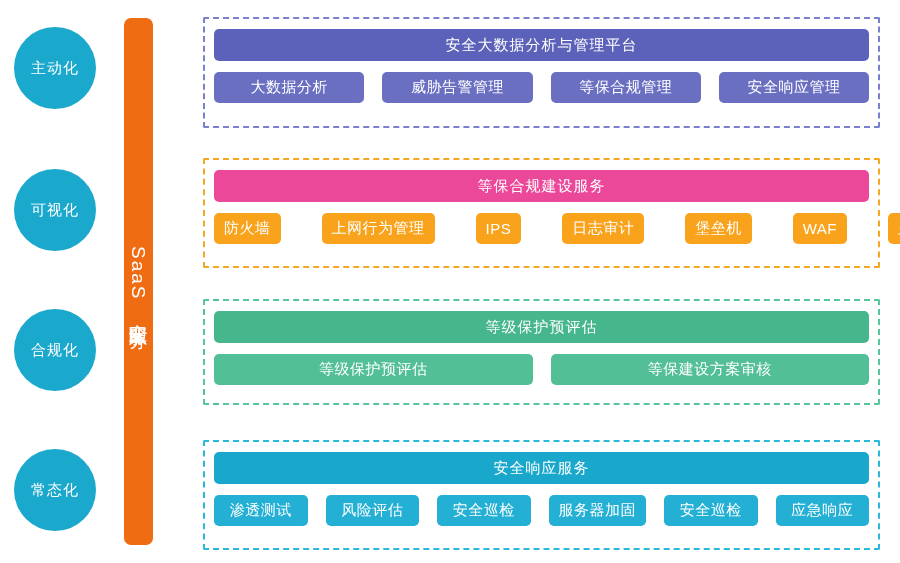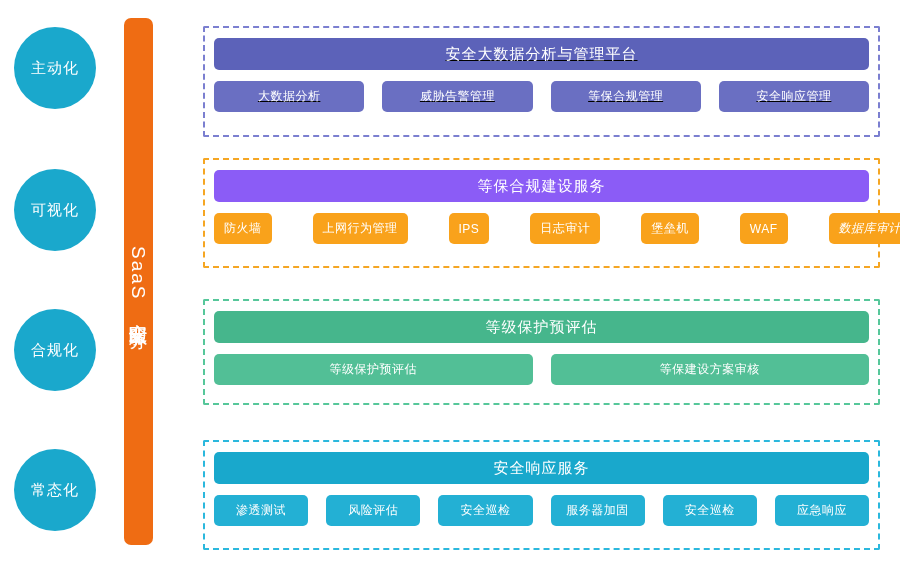--- a/index.html
+++ b/index.html
@@ -66,21 +66,21 @@
   
   .group {
     position: absolute;
     left: 203px;
     width: 677px;
     box-sizing: border-box;
     border: 2px dashed #999;
     border-radius: 2px;
     padding: 10px 9px 10px 9px;
   }
-  .group.g0 { top: 26px;  height: 111px; text-decoration: underline; }
+  .group.g0 { top: 17px;  height: 111px; }
   .group.g1 { top: 158px; height: 110px; }
   .group.g2 { top: 299px; height: 106px; }
   .group.g3 { top: 440px; height: 110px; }
 
   .group-header {
     height: 32px;
     border-radius: 5px;
     color: #ffffff;
     font-size: 15px;
     letter-spacing: 1px;
@@ -94,21 +94,21 @@
     display: flex;
     align-items: center;
     margin-top: 11px;
     height: 31px;
   }
 
   .item-chip {
     height: 31px;
     border-radius: 5px;
     color: #ffffff;
-    font-size: 12px;
+    font-size: 15px;
     letter-spacing: 0.5px;
     display: flex;
     align-items: center;
     justify-content: center;
     box-sizing: border-box;
     white-space: nowrap;
     padding: 0 10px;
   }
 
   
@@ -119,21 +119,21 @@
   .items-row.flow { justify-content: space-between; gap: 32px; }
   .items-row.flow .item-chip { margin-right: 9px; }
   .items-row.flow .item-chip:last-child { margin-right: 4px; font-style: italic; }
 
   
   .g0 { border-color: #7b7fd0; }
   .g0 .group-header { background: #5c62b9; }
   .g0 .item-chip     { background: #6a6fc2; }
 
   .g1 { border-color: #f5a623; }
-  .g1 .group-header { background: #8b5cf6; font-family: Liberation Serif, serif; }
+  .g1 .group-header { background: #ec4899; font-family: Liberation Serif, serif; }
   .g1 .item-chip     { background: #f9a21b; }
 
   .g2 { border-color: #56c79a; }
   .g2 .group-header { background: #46b68c; }
   .g2 .item-chip     { background: #52bf96; }
 
   .g3 { border-color: #2bb8dd; }
   .g3 .group-header { background: #19a8cc; }
   .g3 .item-chip     { background: #23b0d4; }
 </style>

